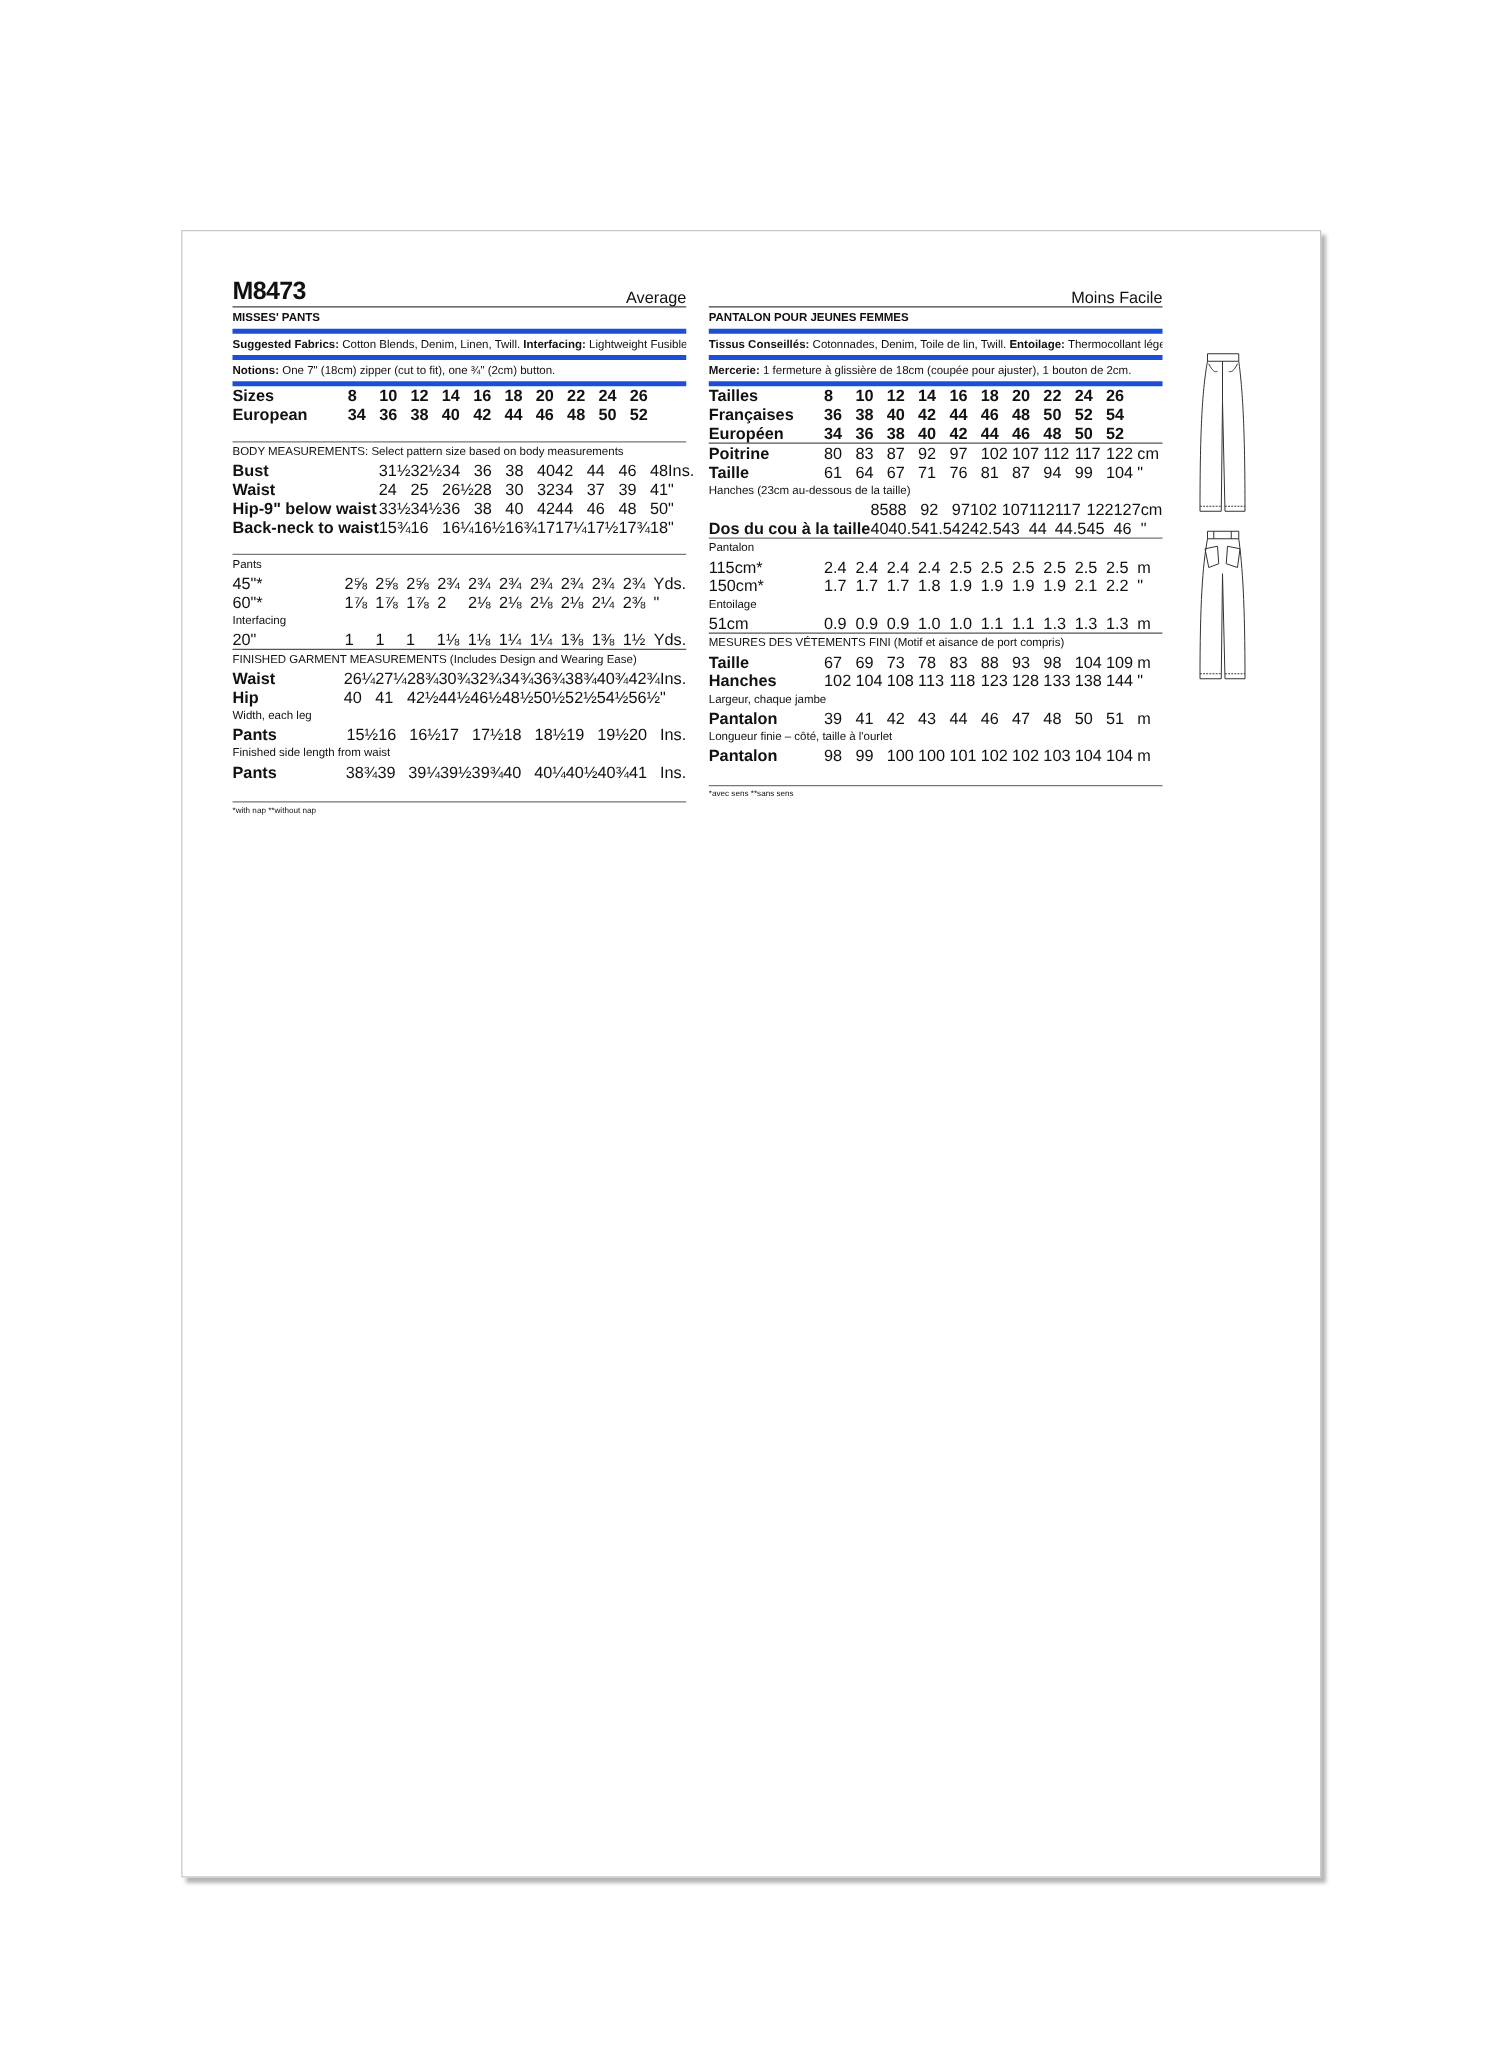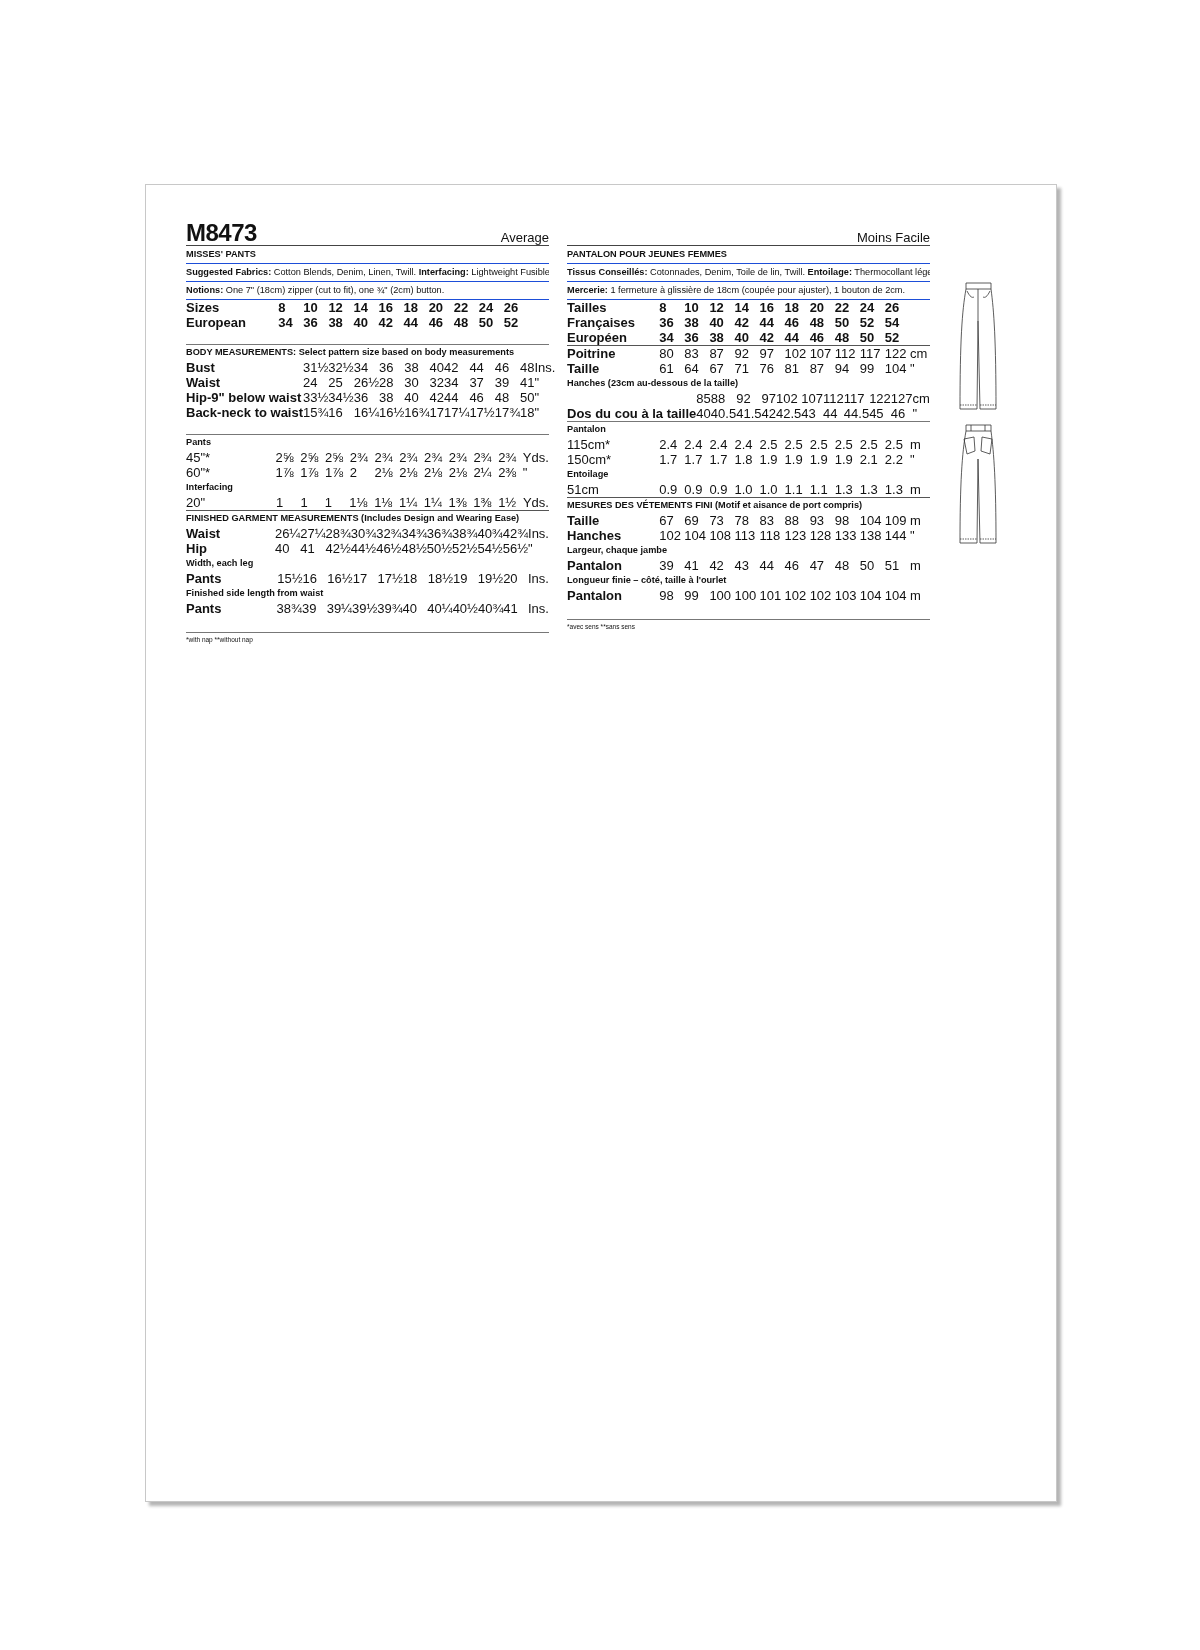--- a/index.html
+++ b/index.html
@@ -2,31 +2,31 @@
 <html><head>
 <meta charset="utf-8">
 <style>
   html,body{margin:0;padding:0;background:#fff;}
   body{width:1200px;height:1650px;position:relative;overflow:hidden;font-family:"Liberation Sans",sans-serif;color:#111;}
   .sheet{position:absolute;left:145px;top:184px;width:910px;height:1316px;background:#fff;border:1px solid #c8c8c8;box-shadow:4px 4px 3px #b5b5b5;}
   .col{position:absolute;top:36px;width:363px;font-size:9.2px;line-height:15px;}
   .col.en{left:40px;}
   .col.fr{left:421px;}
   .title-row{display:flex;justify-content:space-between;align-items:flex-end;height:24px;border-bottom:1.3px solid #444;}
-  .code{font-size:24px;font-weight:bold;letter-spacing:-0.5px;line-height:24px;}
+  .code{font-size:20px;font-weight:bold;letter-spacing:-0.5px;line-height:24px;}
   .diff{font-size:13px;line-height:14px;}
-  .line{border-bottom:1px solid #1d4ed8;padding:1px 0;white-space:nowrap;overflow:hidden;}
+  .line{border-bottom:4px solid #1d4ed8;padding:1px 0;white-space:nowrap;overflow:hidden;}
   .b{font-weight:bold;}
   table{border-collapse:collapse;width:100%;font-size:13px;}
   td{padding:0;height:15px;white-space:nowrap;}
   td.lbl{width:92px;font-weight:bold;}
   td.v{width:25px;}
   td.u{width:20px;}
   tr.bold td{font-weight:bold;}
-  .section-head{font-weight:bold;}
+  .section-head{font-weight:normal;}
   .sep{border-top:1.6px solid #777;margin-top:14px;}
   .sep-thin{border-top:1px solid #555;}
   .footnote{font-size:6.5px;line-height:10px;border-top:1.6px solid #777;margin-top:16px;padding-top:2px;}
   .illus{position:absolute;left:812px;top:96px;width:40px;}
   .illus svg{display:block;margin-bottom:10px;}
 </style>
 </head>
 <body>
 
 <div class="sheet">

